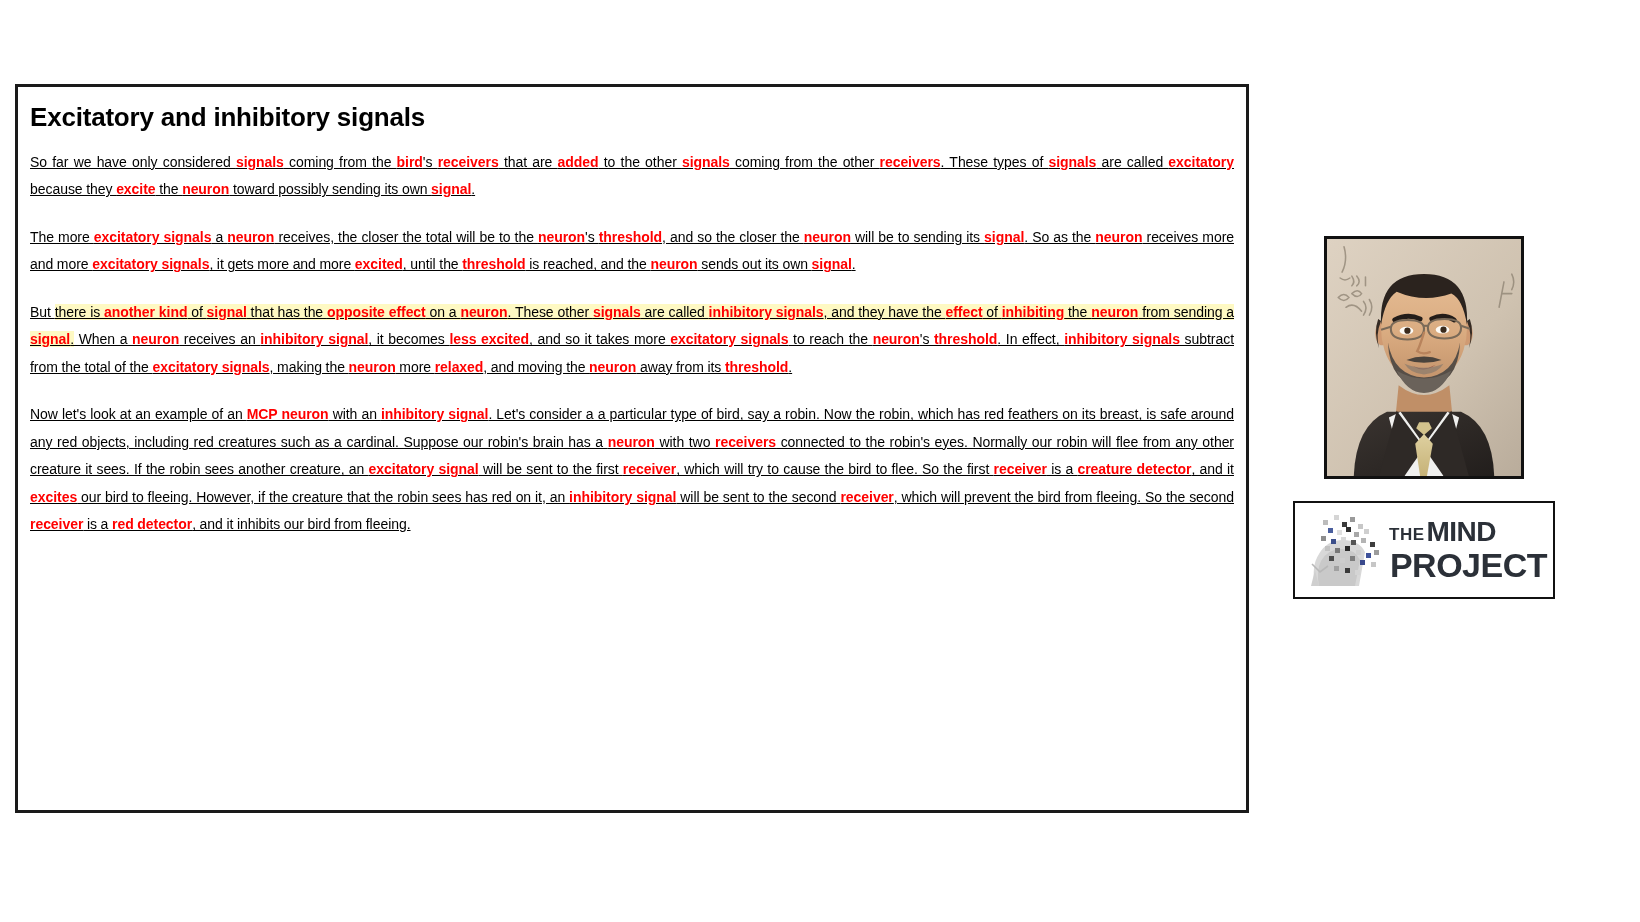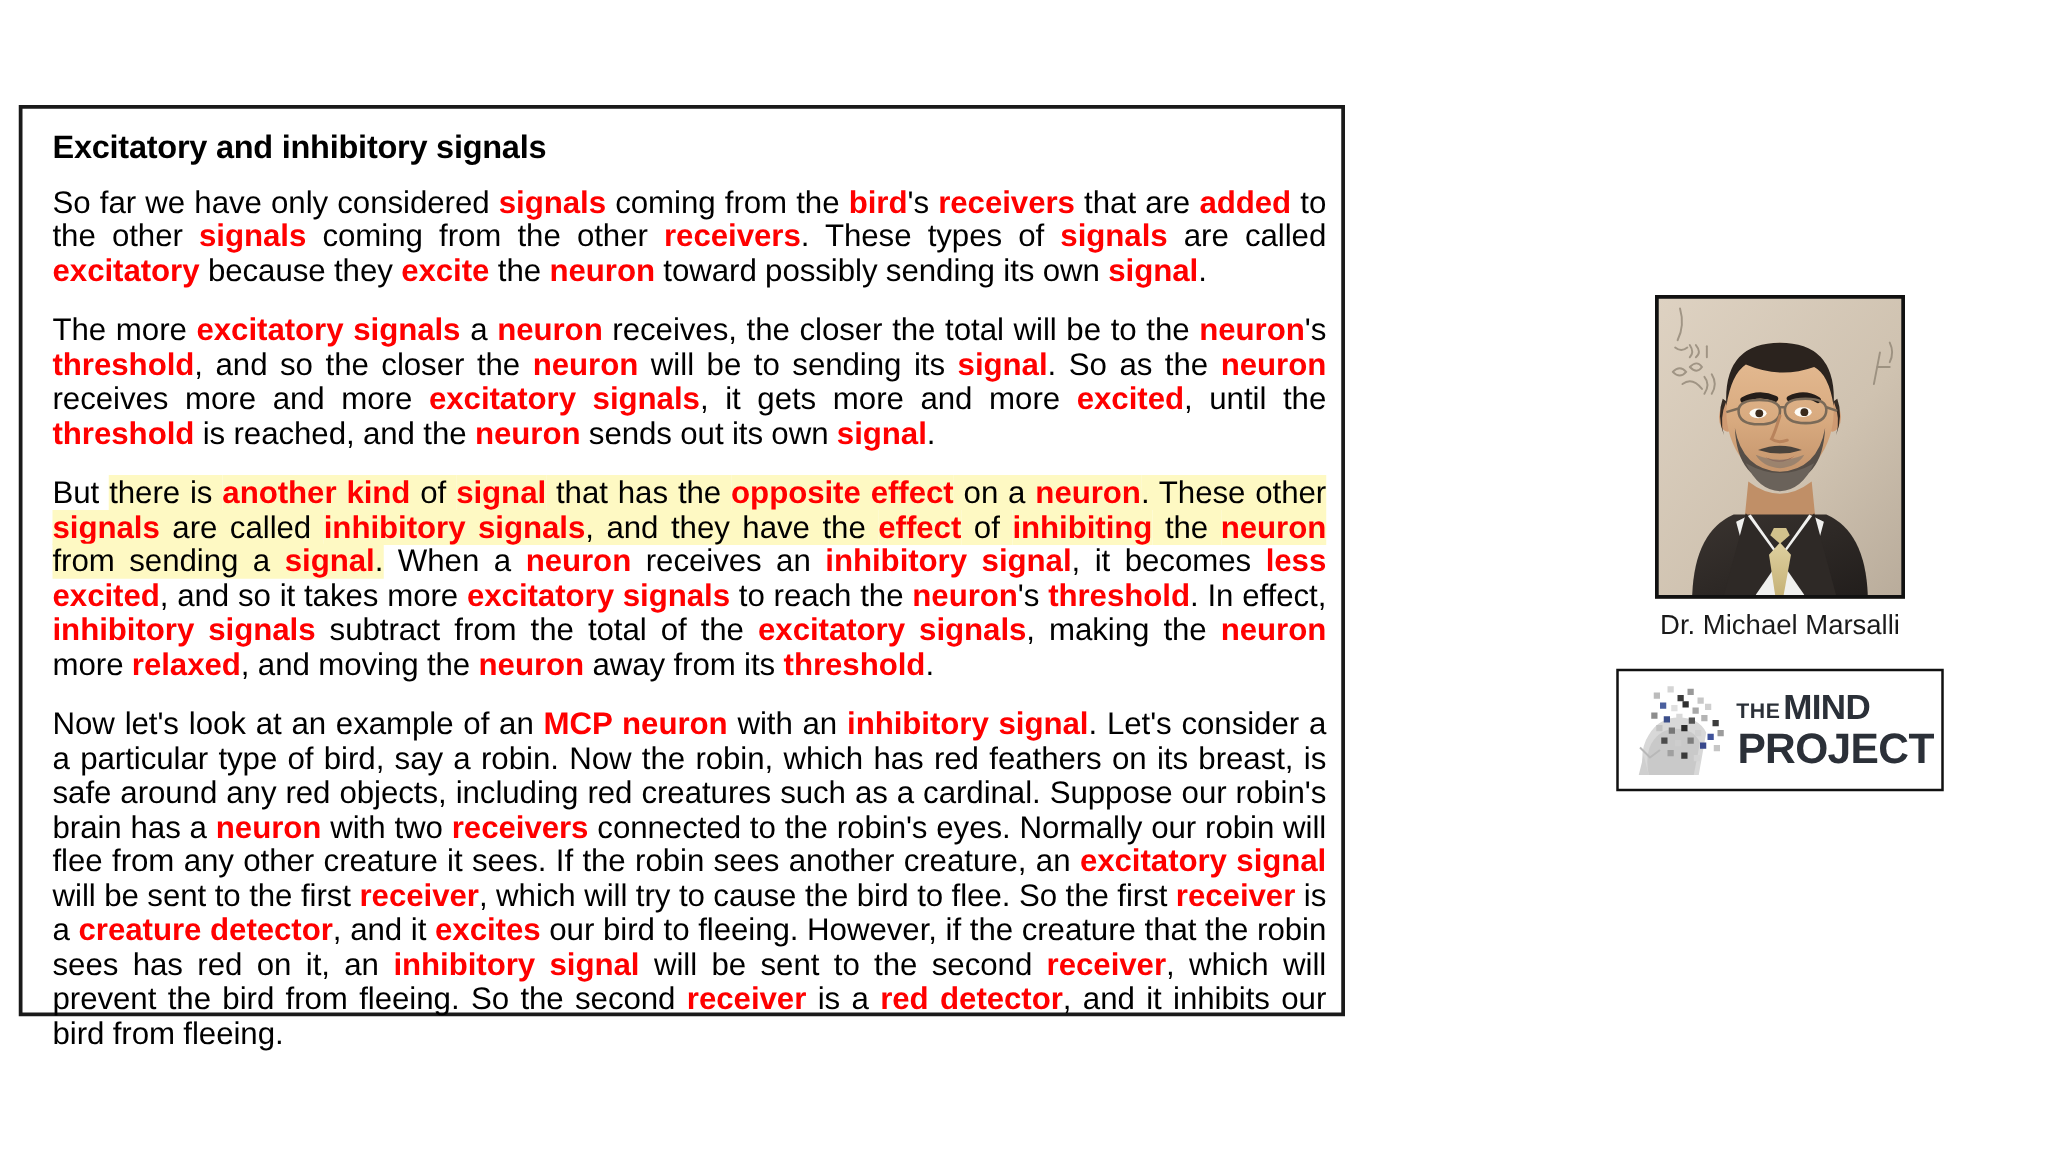--- a/index.html
+++ b/index.html
@@ -14,44 +14,45 @@
     color: #000000;
     overflow: hidden;
     position: relative;
   }
 
   
   #content-panel {
     position: absolute;
     left: 15px;
     top: 84px;
-    width: 1061px;
+    width: 1234px;
     height: 729px;
     border: 3px solid #1a1a1a;
     background: #ffffff;
     box-sizing: border-box;
-    padding: 12px 12px 10px 24px;
+    padding: 12px 12px 10px 12px;
   }
 
   .section-heading {
     font-size: 26px;
     font-weight: bold;
     letter-spacing: -0.2px;
     margin: 4px 0 16px 0;
     line-height: 1.15;
   }
   #heading-2 { margin-top: 26px; margin-bottom: 18px; }
 
   .body-par {
-    font-size: 25px;
+    font-size: 14px;
     line-height: 27.5px;
     text-align: justify;
     margin: 0 0 20px 0;
     letter-spacing: -0.05px;
     word-spacing: -0.2px;
+    text-decoration: underline;
   }
   .body-par:last-child { margin-bottom: 0; }
 
   .term {
     color: #ff0000;
     font-weight: bold;
   }
   .hl {
     background: #fef9c3;
   }
@@ -239,21 +240,20 @@
       <path d="M82 124 q18 -7 36 0 q-18 6 -36 0 z" fill="#4a433c"></path>
 
       <path d="M88 130 q12 6 24 -1 q-12 9 -24 1 z" fill="#9b5c4c"></path>
 
       <path d="M63 106 q2 44 37 46 q35 -2 37 -46 q-6 34 -37 36 q-31 -2 -37 -36 z" fill="#564e47"></path>
       <path d="M72 135 q28 16 56 0 q-10 22 -28 23 q-18 -1 -28 -23 z" fill="#6a625a"></path>
       <path d="M80 128 q20 8 40 0 q-6 10 -20 11 q-14 -1 -20 -11 z" fill="#7d756d" opacity="0.6"></path>
     </svg>
   </div>
 
-  <div id="portrait-caption">Dr. Michael Marsalli</div>
 
   <div id="logo-frame">
     <div id="logo-mark">
       <svg viewBox="0 0 86 76">
 
         <path d="M14 74 q-4 -20 4 -32 q8 -14 24 -14 q16 0 22 12 l-6 34 z" fill="#d8d8d8"></path>
         <path d="M18 74 q-3 -15 2 -25 q7 -12 20 -12 q14 0 19 11 l-5 26 z" fill="#c9c9c9"></path>
 
         <path d="M14 58 l-4 16 l8 0 z" fill="#cfcfcf"></path>
         <path d="M11 52 l8 8 l8 -6" fill="none" stroke="#b8b8b8" stroke-width="1.6"></path>

